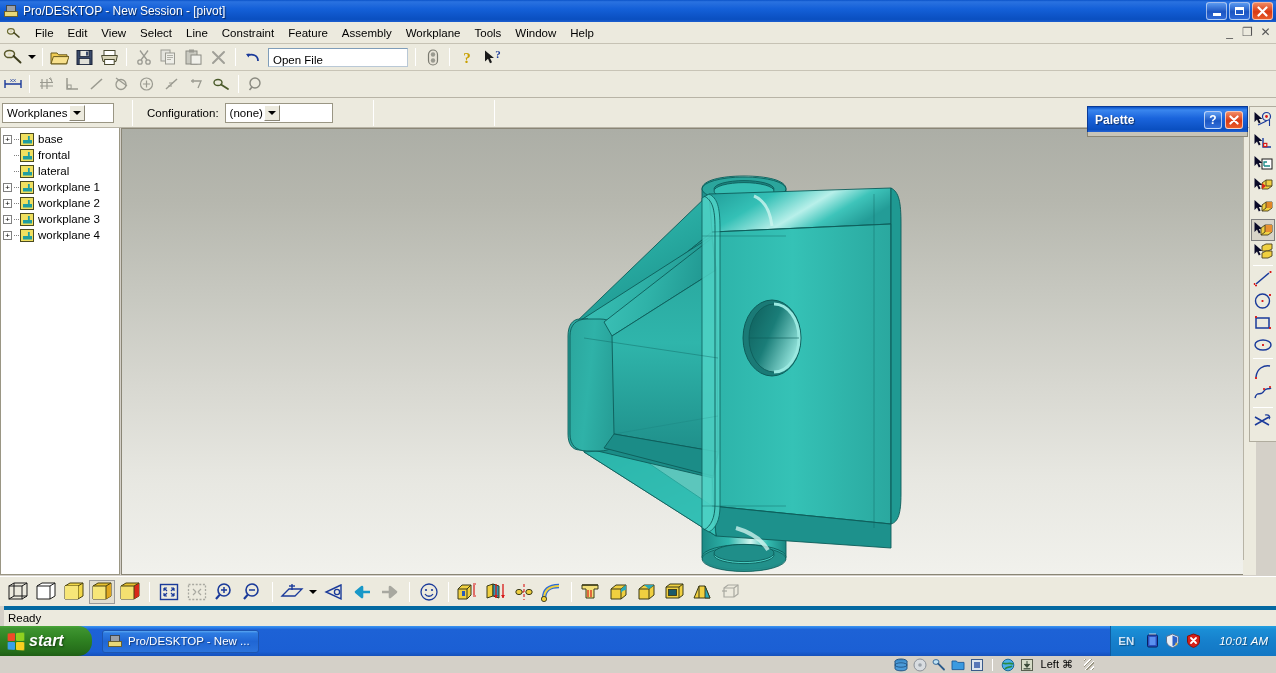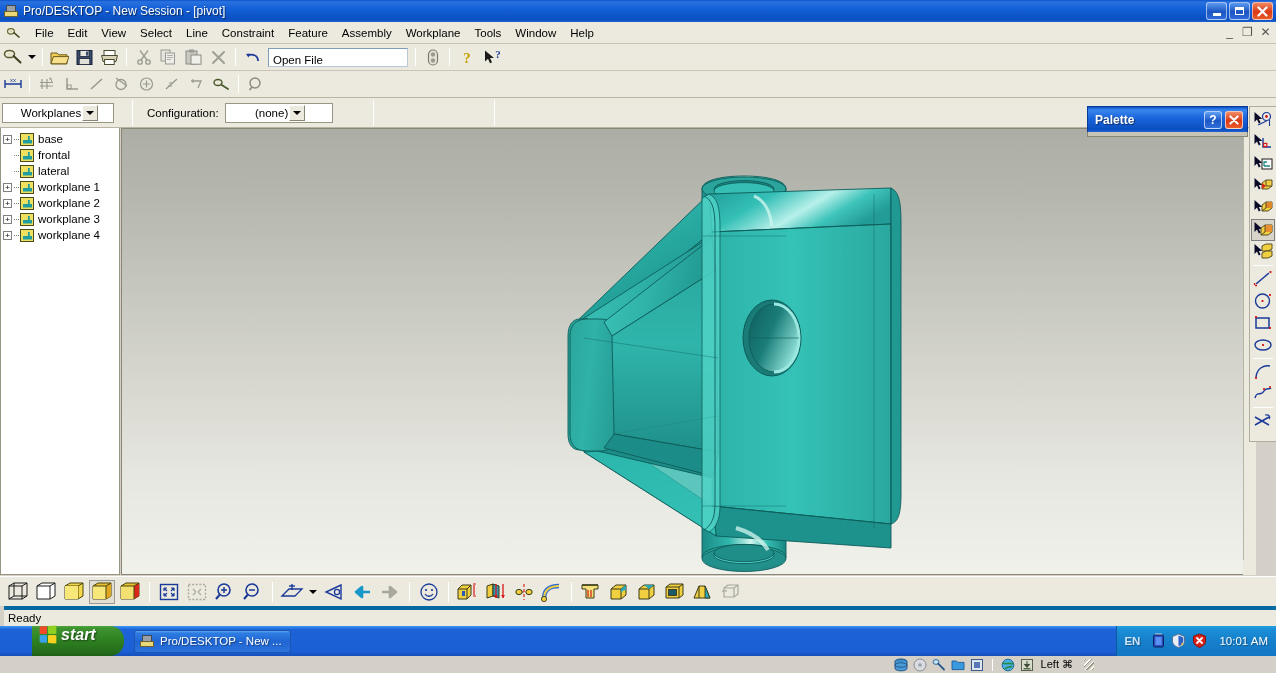--- a/index.html
+++ b/index.html
@@ -78,21 +78,21 @@
   }
 
   
   .configbar {
     position:absolute; left:0; top:98px; width:1276px; height:30px;
     background:#eceade; display:flex; align-items:center;
     border-bottom:1px solid #b8b4a6;
   }
   .dd {
     height:20px; background:#fff; border:1px solid #9a9684;
-    display:flex; align-items:center; justify-content:center;
+    display:flex; align-items:center; justify-content:flex-start;
     font-size:11.5px; color:#000; padding-left:4px;
   }
   .dd .arrowbox {
     width:16px; height:16px; margin:1px; background:#eceade;
     border:1px solid #fff; border-right-color:#8a8676; border-bottom-color:#8a8676;
     display:flex; align-items:center; justify-content:center;
   }
   .caret { width:0;height:0;border-left:4px solid transparent;border-right:4px solid transparent;border-top:4px solid #000; }
   #wp-combo { width:112px; margin-left:2px; }
   .cfg-label { margin-left:14px; margin-right:6px; font-size:11.5px; }
@@ -202,21 +202,21 @@
   
   .taskbar {
     position:absolute; left:0; top:626px; width:1276px; height:30px;
     background: linear-gradient(180deg,#3d95f0 0%,#2a7de6 6%,#1d62d6 12%,#1b5fd4 85%,#1550bb 100%);
     display:flex; align-items:center;
   }
   .startbtn {
     width:92px; height:30px; position:relative;
     background: linear-gradient(180deg,#4aa63a 0%,#3e9430 8%,#2f8222 45%,#256d1a 85%,#1f5e15 100%);
     border-radius: 0 14px 14px 0;
-    display:flex; align-items:flex-start; cursor:default;margin-left:32px;
+    display:flex; align-items:center; cursor:default;
   }
   .startbtn .flag {
     width:17px; height:17px; margin-left:7px; position:relative; flex:none;
     display:grid; grid-template-columns:1fr 1fr; grid-template-rows:1fr 1fr; gap:1.5px;
     transform: perspective(30px) rotateY(-12deg);
   }
   .startbtn .flag i { display:block; border-radius:1px; }
   .startbtn .f1 { background:#f04a28; } .startbtn .f2 { background:#8fd020; }
   .startbtn .f3 { background:#3aa0e8; } .startbtn .f4 { background:#f8d020; }
   .startbtn .slabel {
@@ -236,21 +236,21 @@
 
   .tray {
     margin-left:auto; height:30px; display:flex; align-items:center;
     background: linear-gradient(180deg,#23a0e0 0%,#1a8ed6 12%,#1680cc 50%,#1276c4 100%);
     border-left:1px solid #0e5aa0; padding:0 8px 0 7px; gap:6px;
   }
   .lang {
     color:#cfe4f7; font-size:11.5px; font-weight:bold; margin-right:6px;
     text-shadow:1px 1px 1px rgba(0,0,0,.35);
   }
-  .traytime { color:#fff; font-size:11.5px; margin-left:6px; text-shadow:1px 1px 1px rgba(0,0,0,.35); }
+  .traytime { color:#fff; font-size:11.5px; margin-left:12px; text-shadow:1px 1px 1px rgba(0,0,0,.35);font-style:italic; }
 
   
   .dockstrip {
     position:absolute; left:0; top:656px; width:1100px; height:17px;
     background:#d4d0c8;
     display:flex; align-items:center; justify-content:flex-end; padding-right:6px; gap:5px;
   }
   .dock-ic { width:14px; height:14px; display:flex; align-items:center; justify-content:center; cursor:default; }
   .dock-sep { width:1px; height:12px; background:#a8a498; border-right:1px solid #fff; margin:0 3px; }
   .dock-label { font-size:11px; color:#000; margin-left:2px; }

